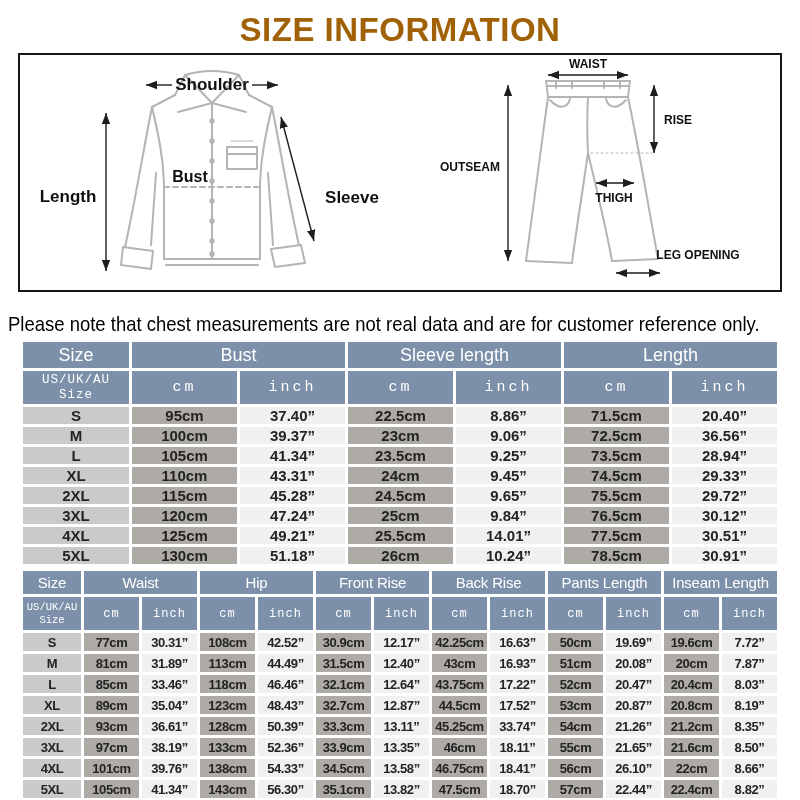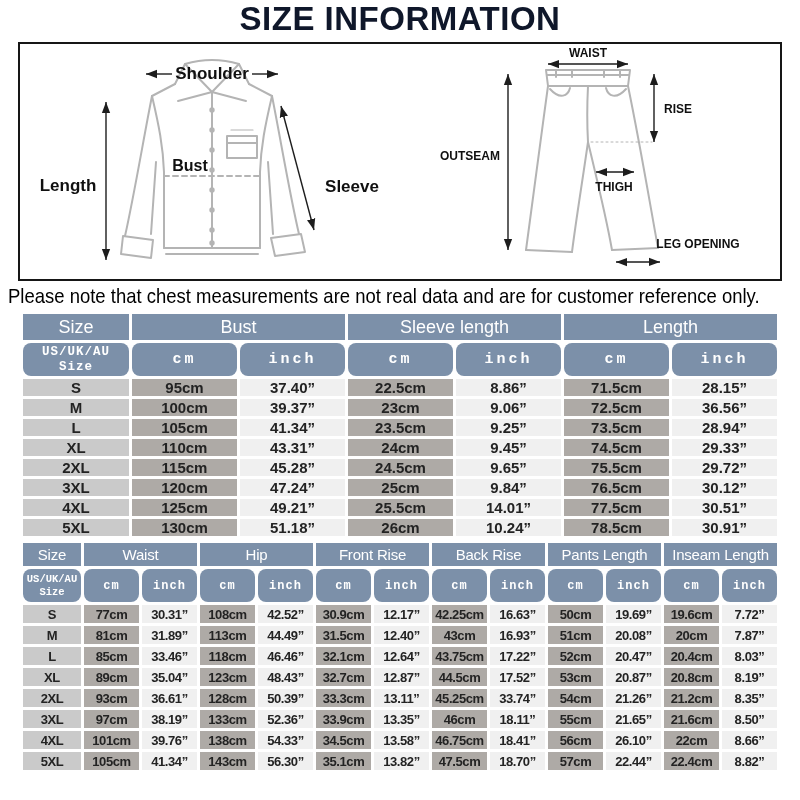--- a/index.html
+++ b/index.html
@@ -1,36 +1,36 @@
 <!DOCTYPE html>
 <html><head>
 <meta charset="utf-8">
 <style>
   html,body{margin:0;padding:0;background:#fff;}
   body{width:800px;height:800px;overflow:hidden;font-family:"Liberation Sans",sans-serif;
        --hdr:#7c90a9;--c-size:#cacaca;--c-cm:#aeaaa6;--c-inch:#f0f0f0;--txt:#232323;}
-  .page-title{height:37px;line-height:37px;text-align:center;
-      font-size:33px;font-weight:700;letter-spacing:0.5px;color:#0f172a;}
+  .page-title{padding-top:11px;height:37px;line-height:37px;text-align:center;
+      font-size:33px;font-weight:700;letter-spacing:0.5px;color:#a16207;}
   .diagram-box{margin:5px 18px 0 18px;height:235px;border:2px solid #161616;
       display:flex;background:#fff;}
   .diagram-box svg{width:50%;height:231px;}
   .sketch{stroke:#b4b4b4;fill:none;stroke-width:2;stroke-linejoin:round;stroke-linecap:round;}
   .arrow{stroke:#1d1d1d;stroke-width:1.4;fill:none;}
   .dlabel{fill:#101010;font-family:"Liberation Sans",sans-serif;font-weight:700;}
   .big{font-size:17px;}
   .small{font-size:12px;}
-  .note{margin-top:3px;padding-left:8px;white-space:nowrap;height:26px;}
+  .note{margin-top:20px;padding-left:8px;white-space:nowrap;height:26px;}
   .note span{display:inline-block;transform:scaleX(0.88);transform-origin:left center;
       font-size:21px;color:#000;}
   table{border-collapse:separate;border-spacing:3px;table-layout:fixed;width:760px;
       margin:1px auto 0 auto;}
   th,td{text-align:center;vertical-align:middle;overflow:hidden;padding:0;}
   th.h1{background:var(--hdr);color:#fff;font-weight:400;}
-  th.h2size,th.h2unit{background:var(--hdr);color:#fff;font-weight:700;
-      font-family:"Liberation Mono",monospace;border-radius:8px;}
+  th.h2size,th.h2unit{background:var(--hdr);color:#fff;font-weight:400;
+      font-family:"Liberation Mono",monospace;}
   td{color:var(--txt);font-weight:700;}
   .c-size{background:var(--c-size);}
   .c-cm{background:var(--c-cm);}
   .c-inch{background:var(--c-inch);}
   
   .shirt th.h1{font-size:18px;height:26px;}
   .shirt th.h2size{font-size:12.5px;letter-spacing:1px;line-height:1.2;height:33px;}
   .shirt th.h2unit{font-size:15px;letter-spacing:3px;}
   .shirt td{font-size:15px;height:16px;}
   
@@ -163,21 +163,21 @@
       </tr>
     </thead>
     <tbody>
       <tr>
         <td class="c-size">S</td>
         <td class="c-cm">95cm</td>
         <td class="c-inch">37.40”</td>
         <td class="c-cm">22.5cm</td>
         <td class="c-inch">8.86”</td>
         <td class="c-cm">71.5cm</td>
-        <td class="c-inch">28.15”</td>
+        <td class="c-inch">20.40”</td>
       </tr>
       <tr>
         <td class="c-size">M</td>
         <td class="c-cm">100cm</td>
         <td class="c-inch">39.37”</td>
         <td class="c-cm">23cm</td>
         <td class="c-inch">9.06”</td>
         <td class="c-cm">72.5cm</td>
         <td class="c-inch">36.56”</td>
       </tr>

